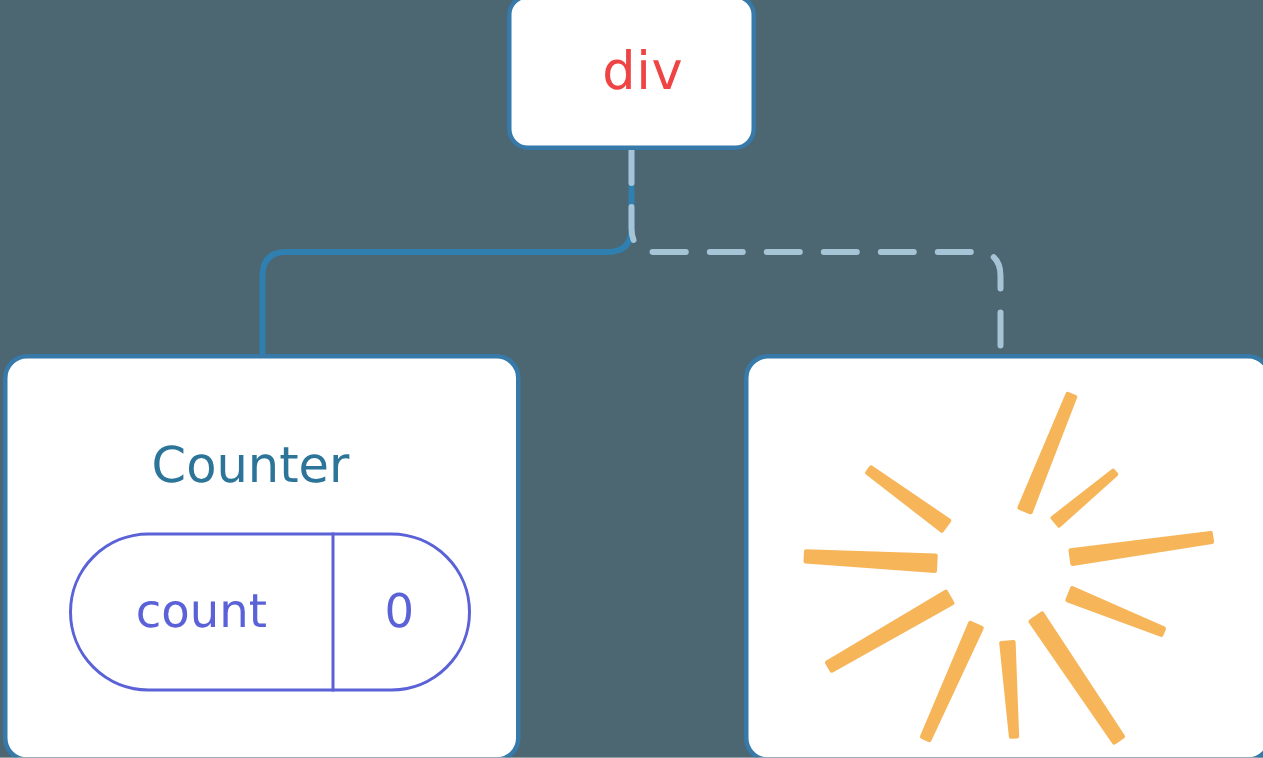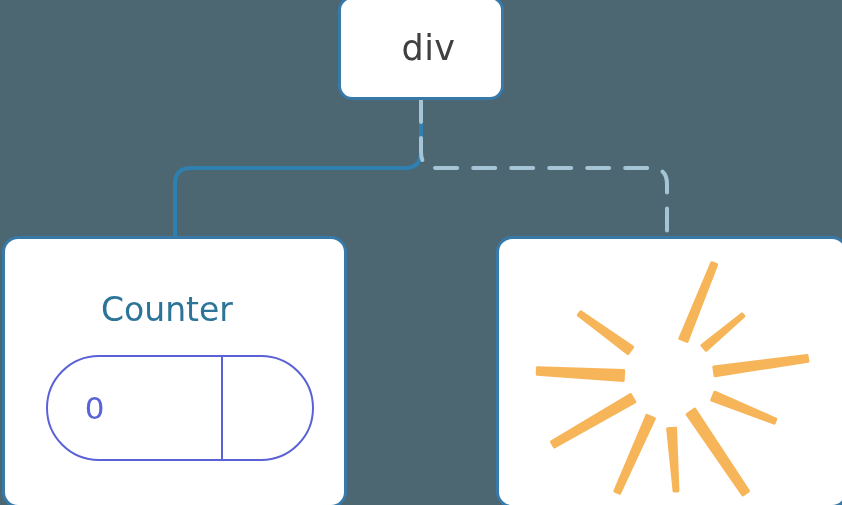--- a/index.html
+++ b/index.html
@@ -37,21 +37,21 @@
   #node-div {
     left: 338px;
     top: -4px;
     width: 166px;
     height: 104px;
     display: flex;
     align-items: center;
     justify-content: center;
   }
   #node-div-label {
-    color: #404040;
+    color: #ef4444;
     font-size: 35px;
     letter-spacing: 0.5px;
     line-height: 1;
     margin-left: 15px;
   }
   #node-counter {
     left: 2px;
     top: 236px;
     width: 345px;
     height: 272px;
@@ -128,20 +128,21 @@
   </svg>
 
   <div class="node" id="node-div">
     <span id="node-div-label">div</span>
   </div>
 
   <div class="node" id="node-counter">
     <div id="node-counter-title">Counter</div>
 
     <div id="state-pill">
+      <div class="pill-cell" id="state-pill-key">count</div>
       <div id="state-pill-divider"></div>
       <div class="pill-cell" id="state-pill-value">0</div>
     </div>
   </div>
 
   <div class="node" id="node-sparkle">
     <svg id="sparkle-burst" viewBox="0 0 352 272" xmlns="http://www.w3.org/2000/svg">
         <polygon points="183.9,101.7 216.7,24.2 221.7,26.2 191.4,104.7" fill="#f7b559" stroke="#f7b559" stroke-width="3" stroke-linejoin="round"></polygon>
         <polygon points="206.5,108.7 247.6,76.6 249.6,78.9 210.8,113.8" fill="#f7b559" stroke="#f7b559" stroke-width="3" stroke-linejoin="round"></polygon>
         <polygon points="218.7,130.8 314.1,119.0 315.0,125.0 220.0,139.9" fill="#f7b559" stroke="#f7b559" stroke-width="3" stroke-linejoin="round"></polygon>

